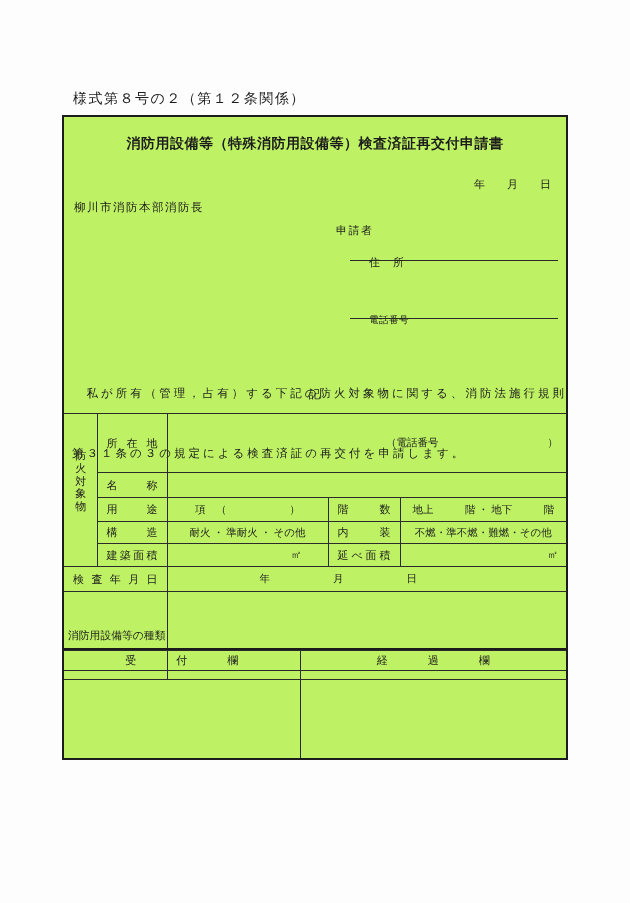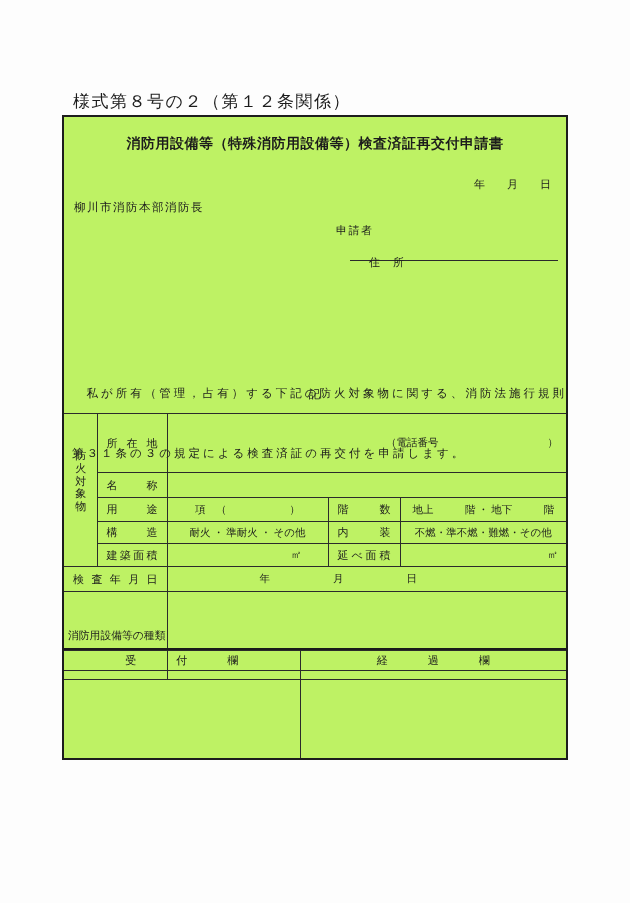--- a/index.html
+++ b/index.html
@@ -1,21 +1,21 @@
 <!DOCTYPE html>
 <html><head>
 <meta charset="utf-8">
 <style>
   html,body{margin:0;padding:0;}
   body{
     width:630px;height:903px;position:relative;background:#fdfdfd;
     font-family:"Liberation Serif","DejaVu Serif",serif;color:#1c1c1c;
   }
   .form-code{
-    position:absolute;left:73px;top:90px;font-size:17px;letter-spacing:1.5px;white-space:pre;
+    position:absolute;left:73px;top:90px;font-size:14px;letter-spacing:1.5px;white-space:pre;
   }
   .sheet{
     position:absolute;left:62px;top:115px;width:502px;height:641px;
     border:2px solid #1d1d1d;background:#bef264;
   }
   .title{
     position:absolute;top:18px;left:0;width:100%;text-align:center;
     font-size:14px;font-weight:bold;letter-spacing:0.5px;white-space:pre;
   }
   .date-line{
@@ -89,20 +89,23 @@
 
   <div class="date-line">年　　月　　日</div>
 
   <div class="addressee">柳川市消防本部消防長</div>
 
   <div class="applicant-label">申請者</div>
 
   <div class="sig sig-address">
     <span>住　所</span>
   </div>
+  <div class="sig sig-phone">
+    <span>電話番号</span>
+  </div>
 
   <div class="body-text">
     <div>　私が所有（管理，占有）する下記の防火対象物に関する、消防法施行規則</div>
     <div>第３１条の３の規定による検査済証の再交付を申請します。</div>
   </div>
 
   <div class="ki">記</div>
 
   <table class="main">
     <colgroup>

